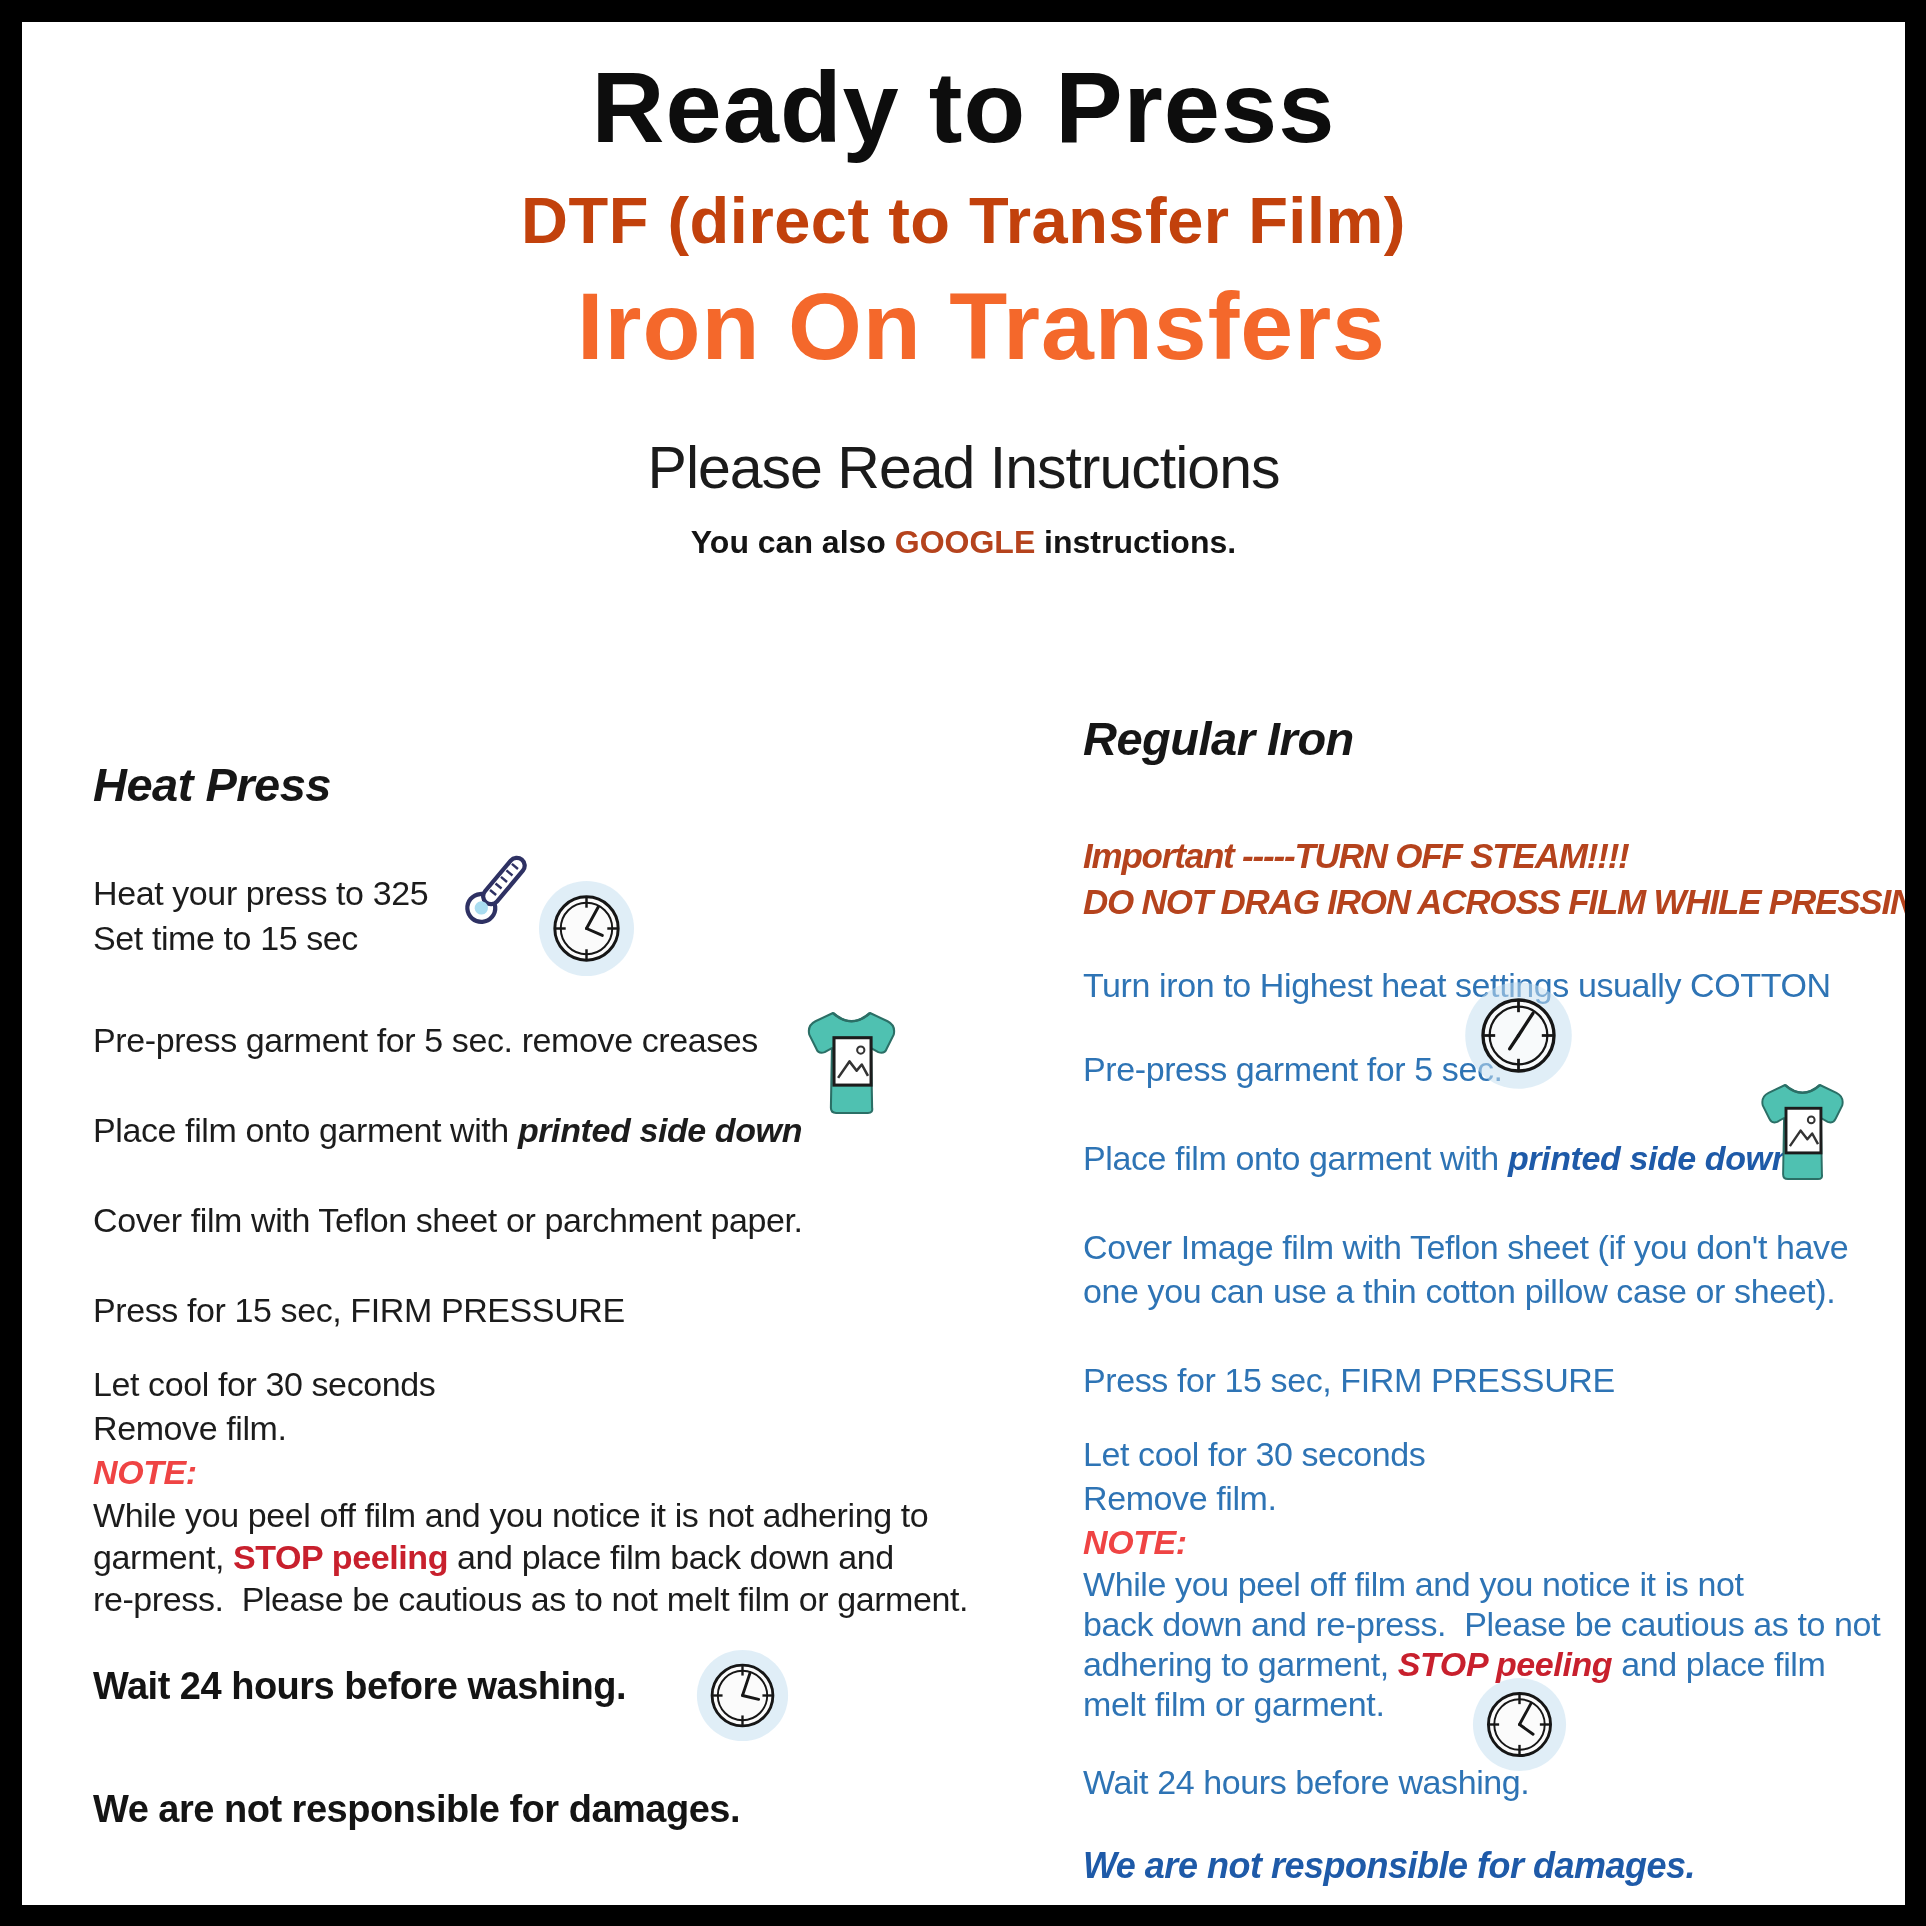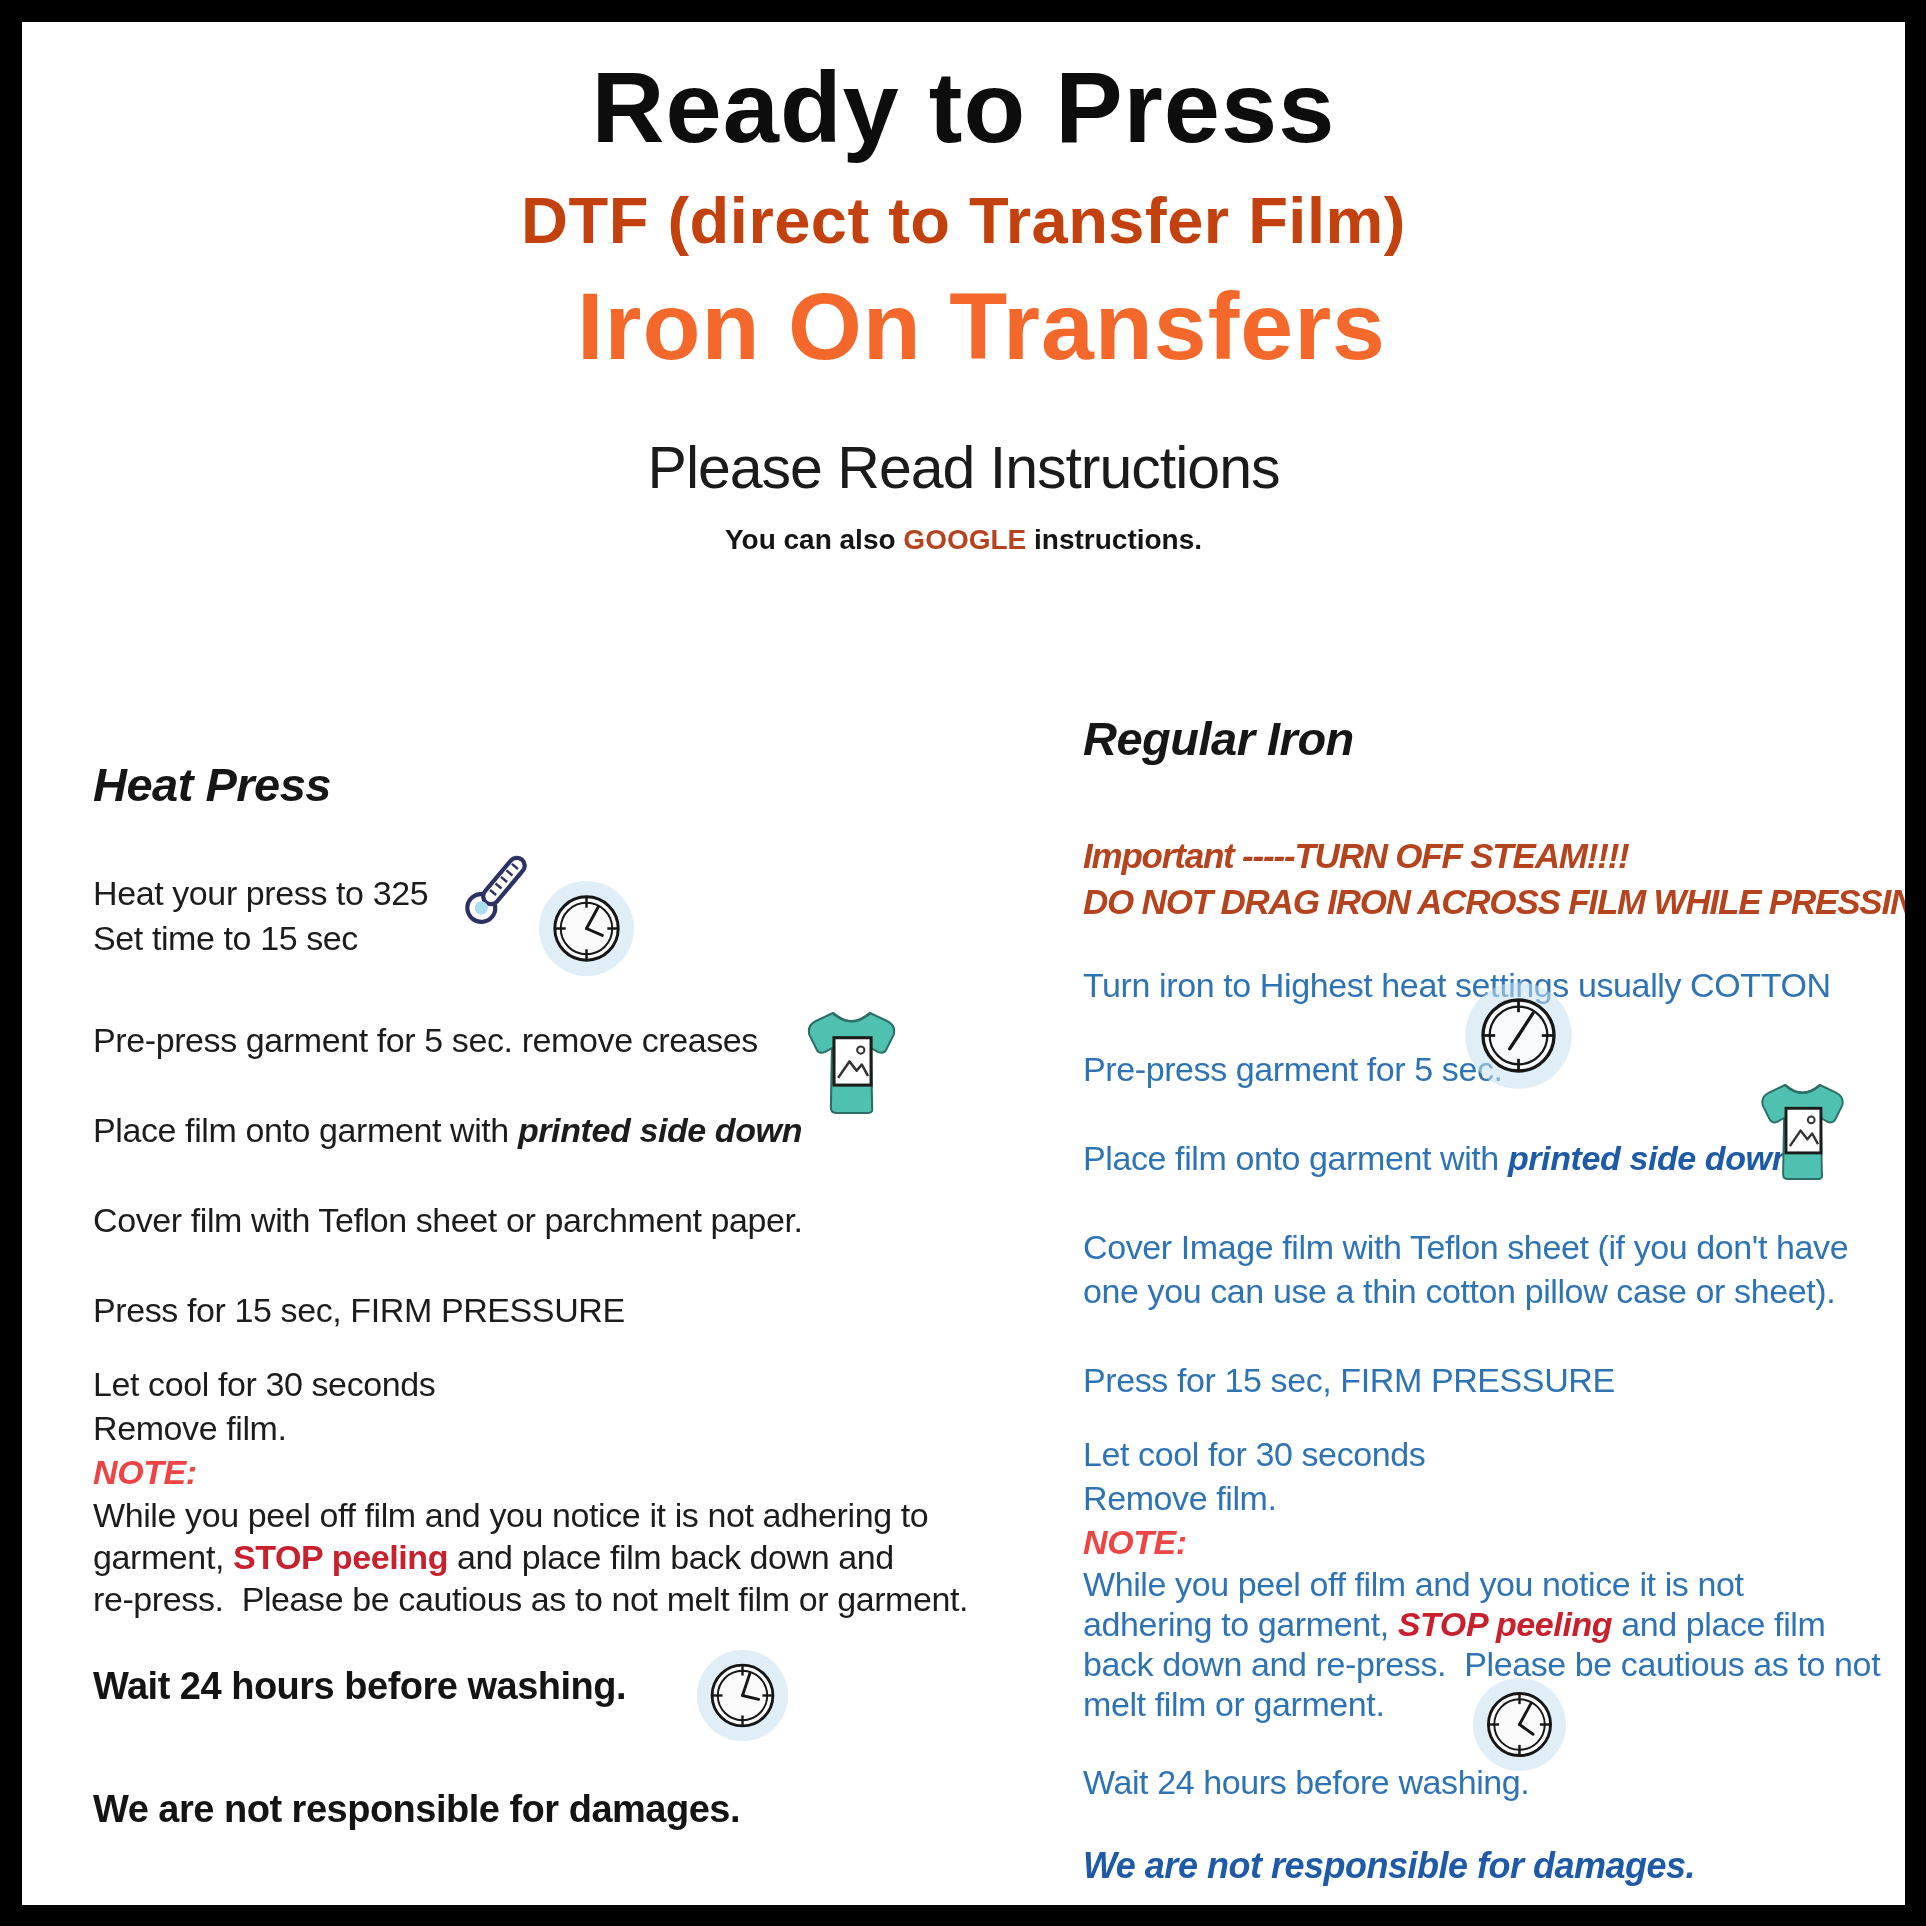--- a/index.html
+++ b/index.html
@@ -7,21 +7,21 @@
     position:relative; width:1927px; height:1927px; box-sizing:border-box;
     background:#ffffff; border:22px solid #000;
     font-family:"Liberation Sans", sans-serif; color:#1c1c1c; overflow:hidden;
   }
   
   .header { position:absolute; top:28px; left:0; right:0; text-align:center; }
   .title  { font-size:101px; font-weight:700; color:#0d0d0d; margin:0 0 18px; letter-spacing:1px; }
   .dtf    { font-size:65px;  font-weight:700; color:#c2410c; margin:0 0 14px; letter-spacing:0.5px; }
   .iron   { font-size:95px;  font-weight:700; color:#F4682B; margin:0 0 53px; letter-spacing:1px;padding-left:36px; }
   .please { font-size:59px;  font-weight:400; color:#1b1b1b; margin:0 0 22px; letter-spacing:-1px; }
-  .google { font-size:28px;  font-weight:700; color:#141414; margin:0; }
+  .google { font-size:32px;  font-weight:700; color:#141414; margin:0; }
   .google-word { color:#B5431D; }
   
   .col { position:absolute; font-size:34px; letter-spacing:-0.4px; line-height:44px; }
   .col-left  { left:71px;  top:735px; width:921px; }
   .col-right { left:1061px; top:689px; width:826px; }
   .col-heading { font-size:47px; font-weight:700; font-style:italic; margin:0;
                  letter-spacing:-0.5px; line-height:55px; color:#161616; }
   .line { white-space:pre; }
   
   .hp-step1 { margin-top:59px; display:flex; align-items:flex-start; }
@@ -172,22 +172,22 @@
       <div class="line">one you can use a thin cotton pillow case or sheet).</div>
     </div>
 
     <div class="ri-press blue line">Press for 15 sec, FIRM PRESSURE</div>
 
     <div class="ri-cool blue">
       <div class="line">Let cool for 30 seconds</div>
       <div class="line">Remove film.</div>
       <div class="note-label line">NOTE:</div>
       <div class="ri-note-line line">While you peel off film and you notice it is not</div>
+      <div class="ri-note-line line">back down and re-press.  Please be cautious as to not</div>
       <div class="ri-note-line line"><span>adhering to garment, </span><span class="stop-red-i">STOP peeling</span><span> and place film</span></div>
-      <div class="ri-note-line line">back down and re-press.  Please be cautious as to not</div>
       <div class="ri-note-line line">melt film or garment.</div>
     </div>
 
     <div class="ri-wait blue line">Wait 24 hours before washing.</div>
 
     <div class="ri-damages line">We are not responsible for damages.</div>
 
     <svg class="clock clock-right-top" viewBox="0 0 100 100">
       <circle cx="50" cy="50" r="48" fill="rgba(199,224,240,0.55)"></circle>
       <circle cx="50" cy="50" r="32" fill="rgba(251,251,251,0.85)" stroke="#161616" stroke-width="3"></circle>

